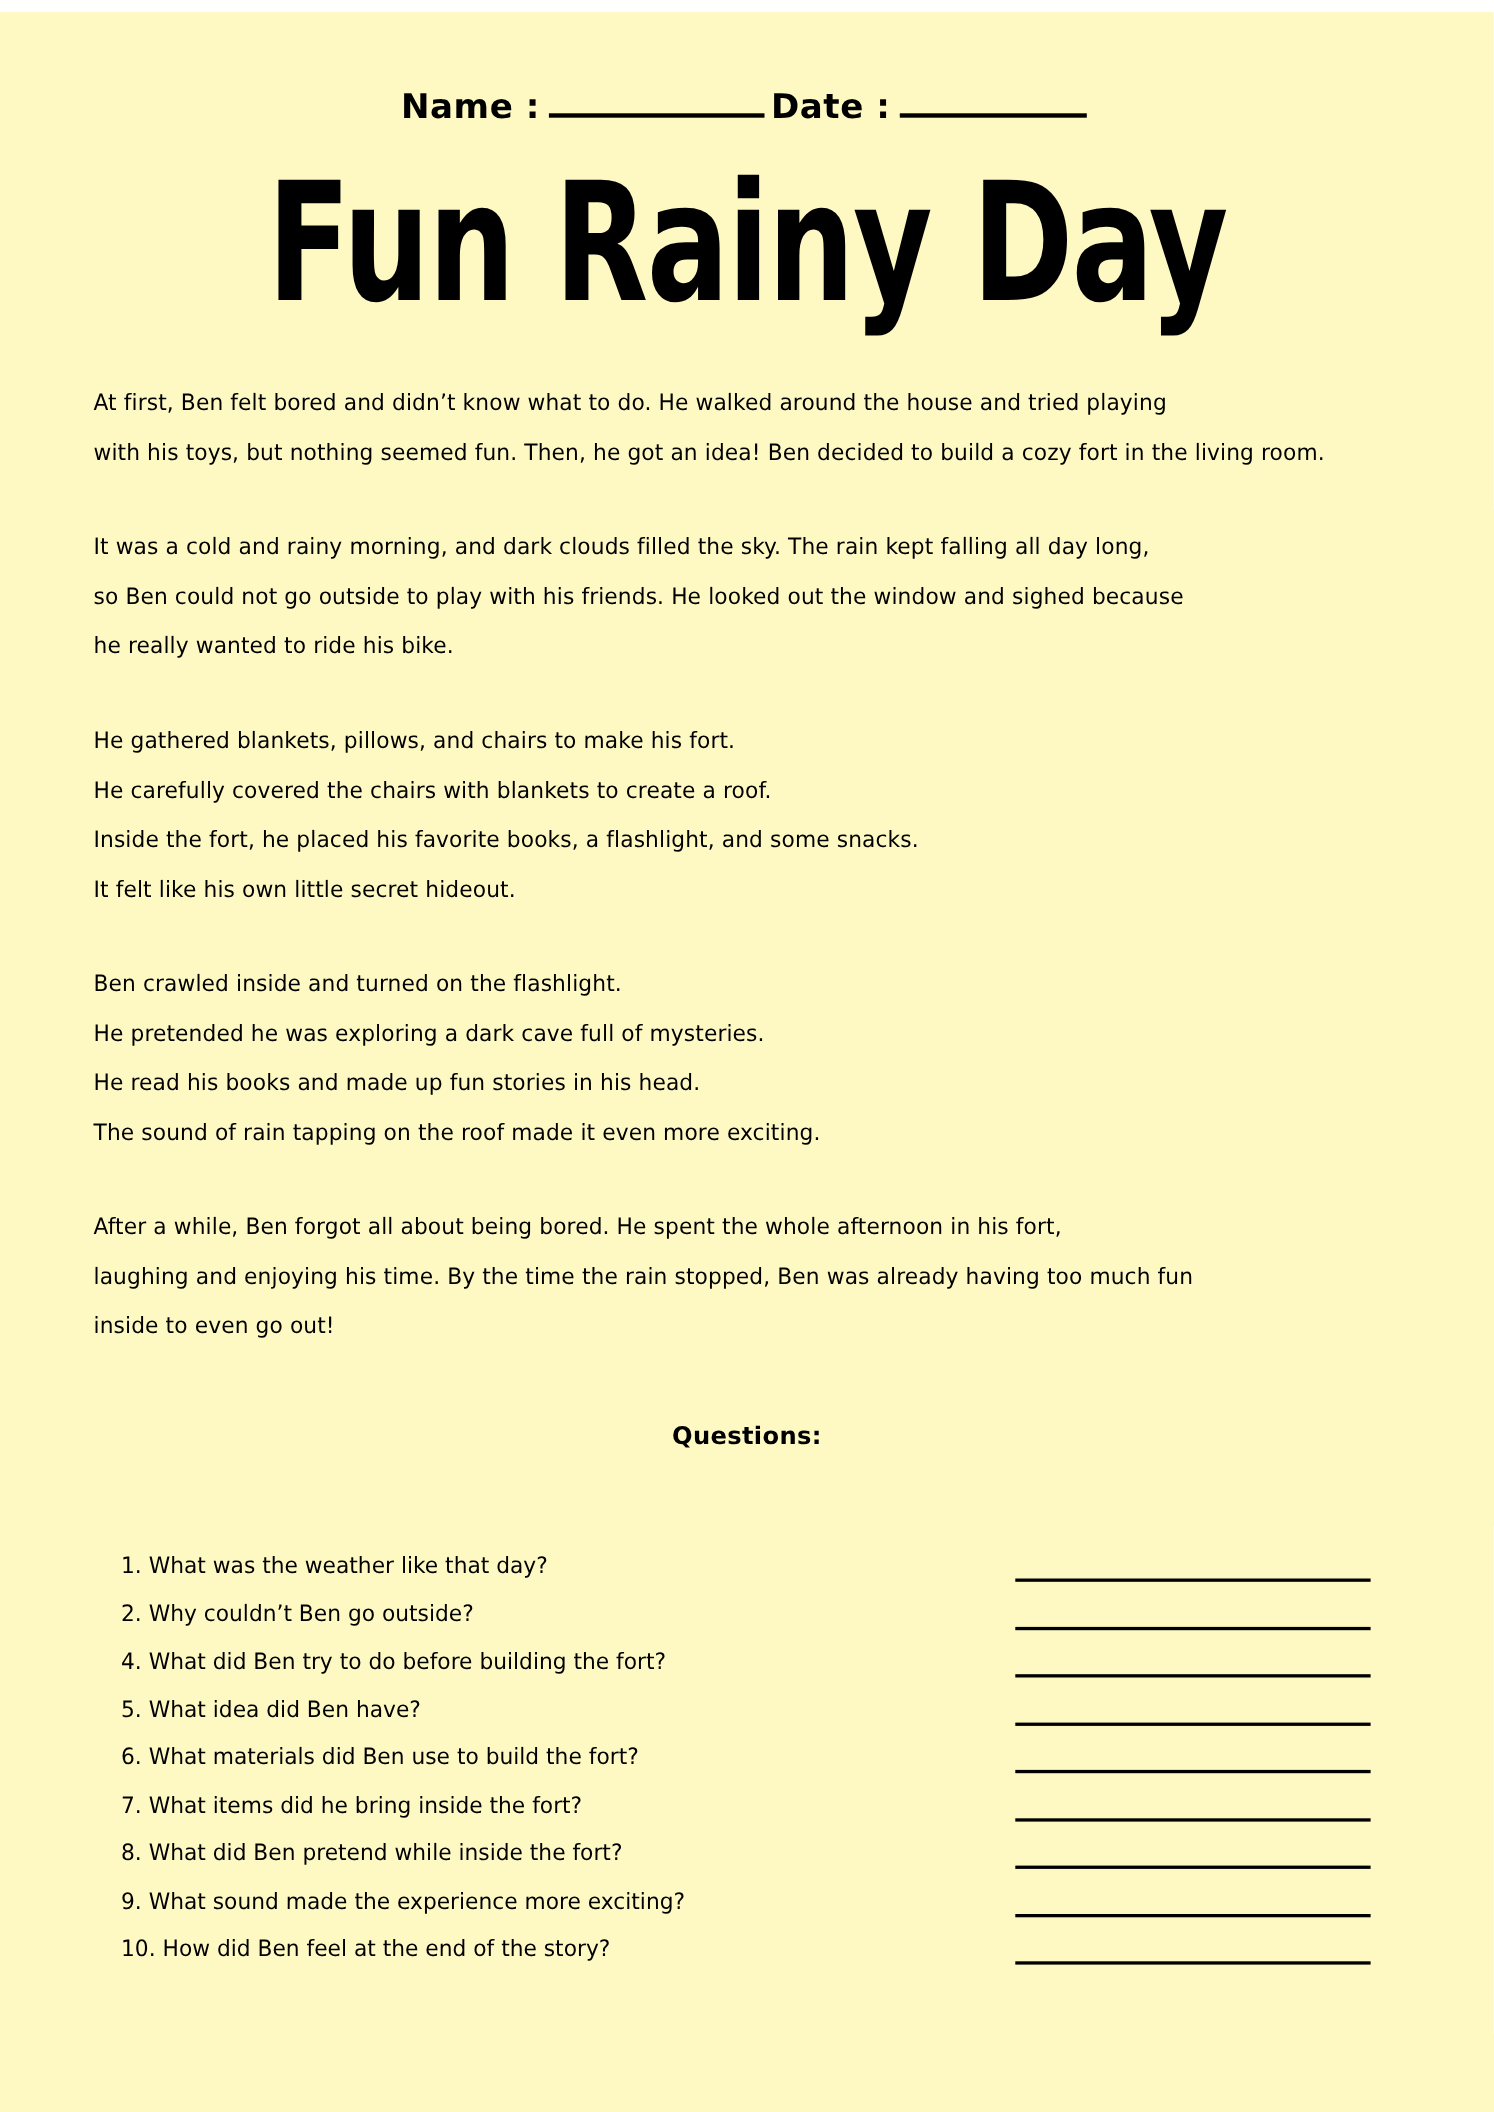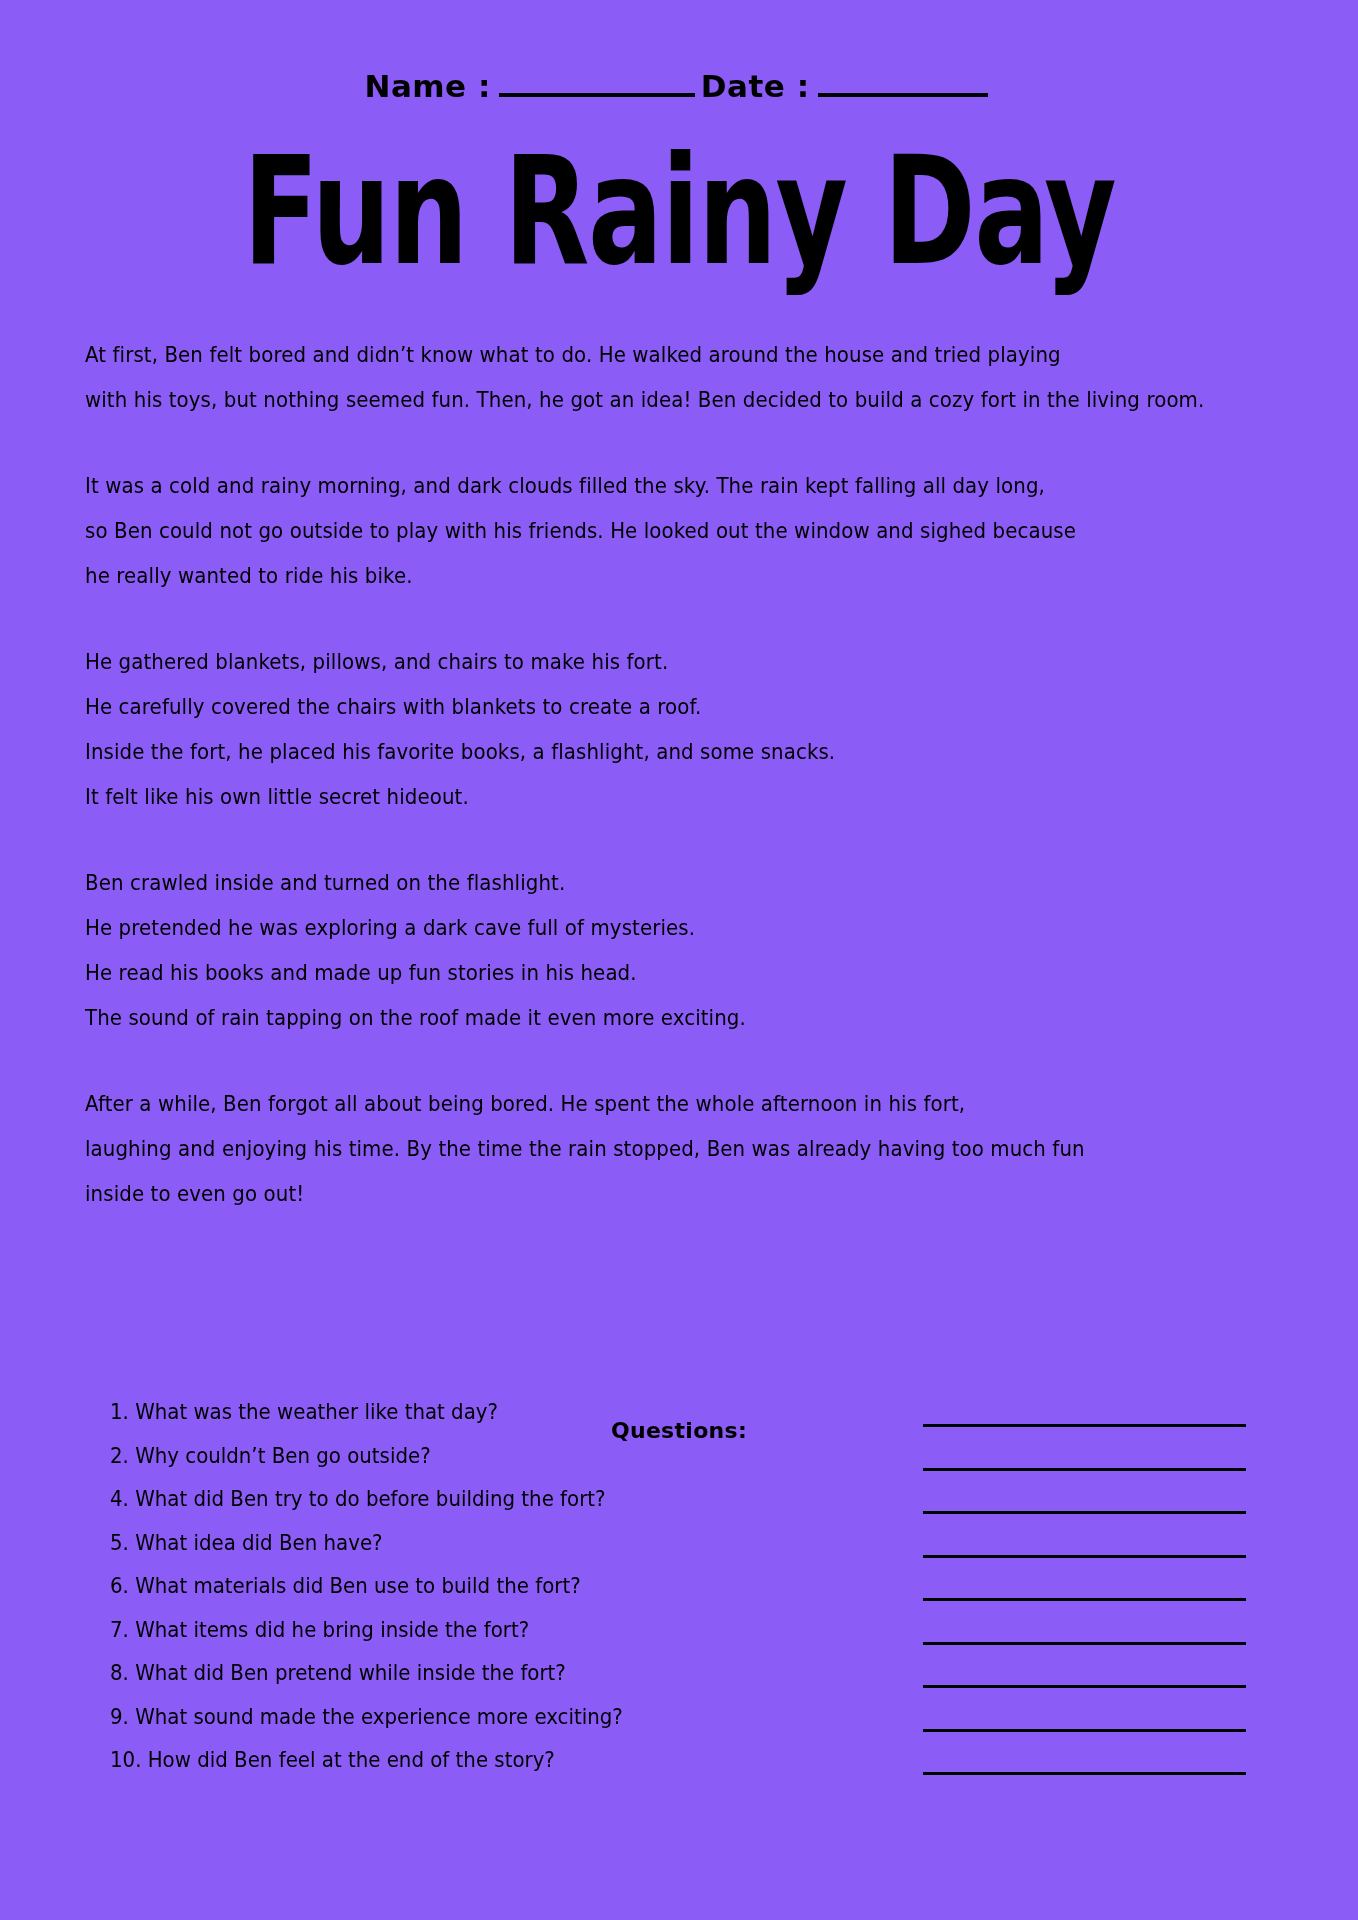--- a/index.html
+++ b/index.html
@@ -12,21 +12,22 @@
     height: 1920px;
     position: relative;
     font-family: "DejaVu Sans", sans-serif;
     color: #000000;
     overflow: hidden;
   }
 
   .page {
     position: absolute;
     inset: 0;
-    background: #8b5cf6;
+    background: #fef9c3;
+    margin-top: 11px;
   }
 
   
   .name-date-row {
     position: absolute;
     top: 68px;
     left: 0;
     width: 100%;
     text-align: center;
     white-space: nowrap;
@@ -81,21 +82,21 @@
     line-height: 45px;
     letter-spacing: 0.1px;
     white-space: nowrap;
     transform: scaleX(0.965);
     transform-origin: left center;
   }
 
   
   .questions-heading {
     position: absolute;
-    top: 1418px;
+    top: 1283px;
     left: 0;
     width: 100%;
     text-align: center;
     font-family: "DejaVu Sans", sans-serif;
     font-weight: bold;
     font-size: 22px;
     letter-spacing: 0.3px;
   }
   .questions-list {
     position: absolute;

